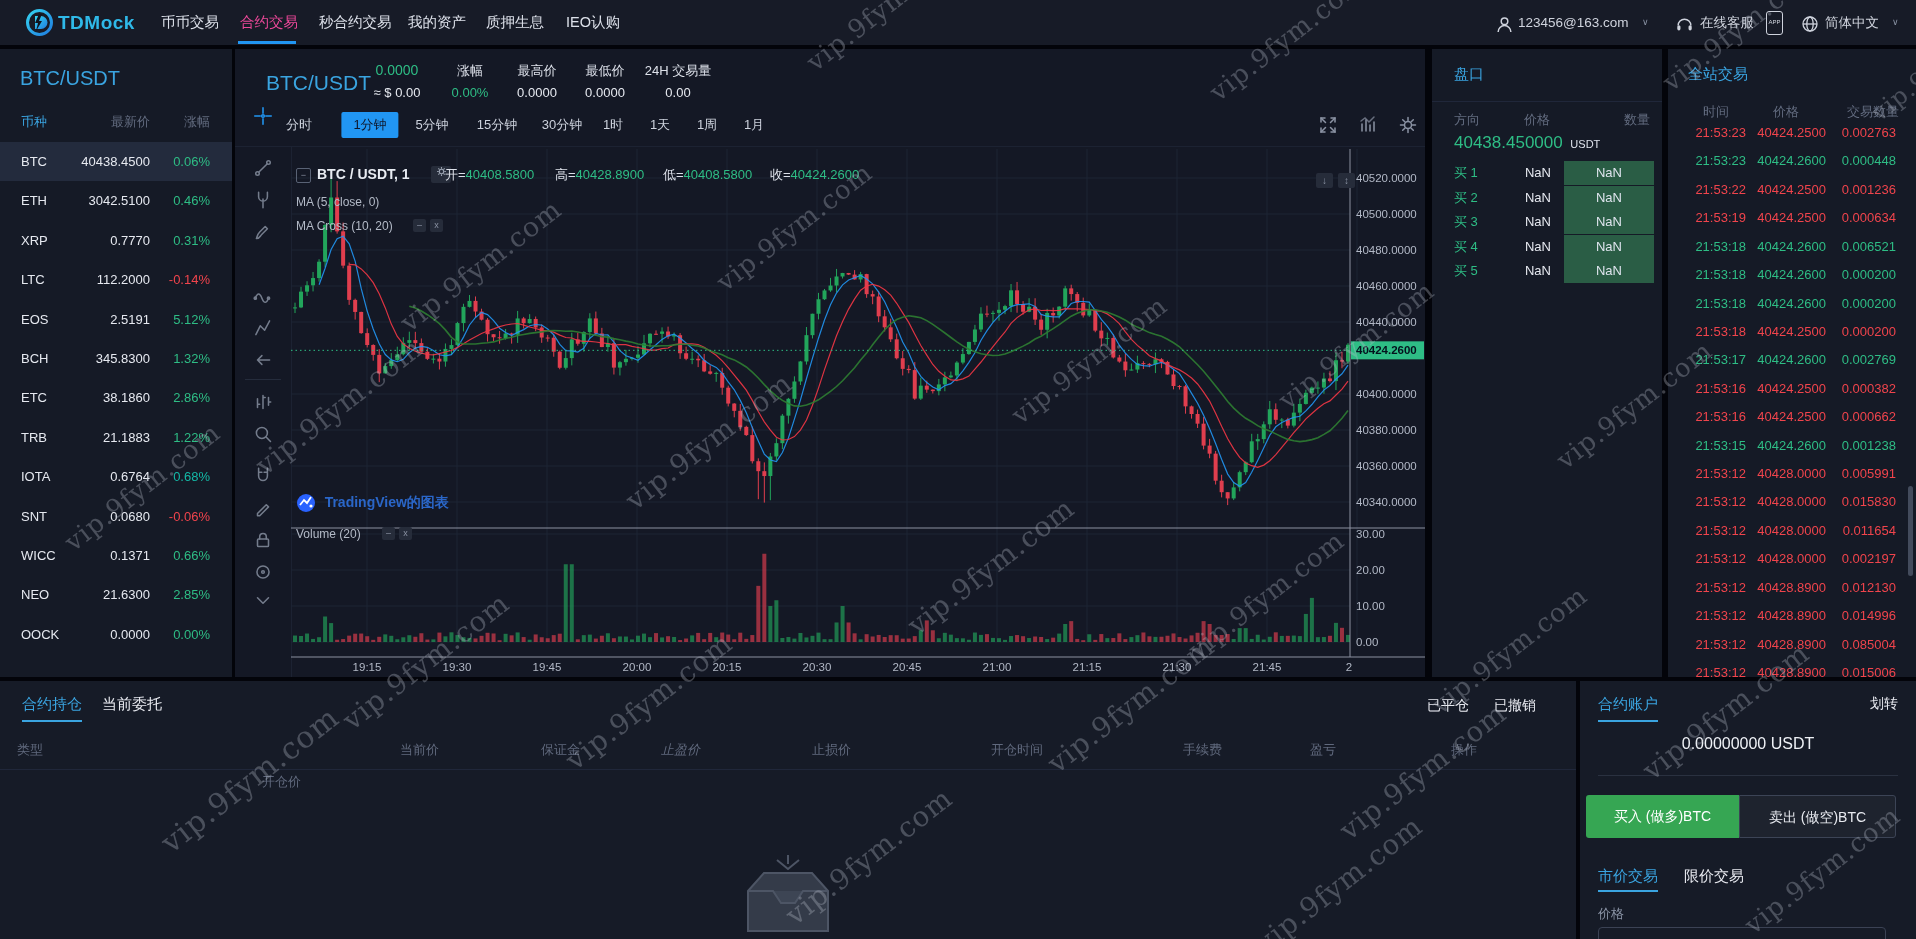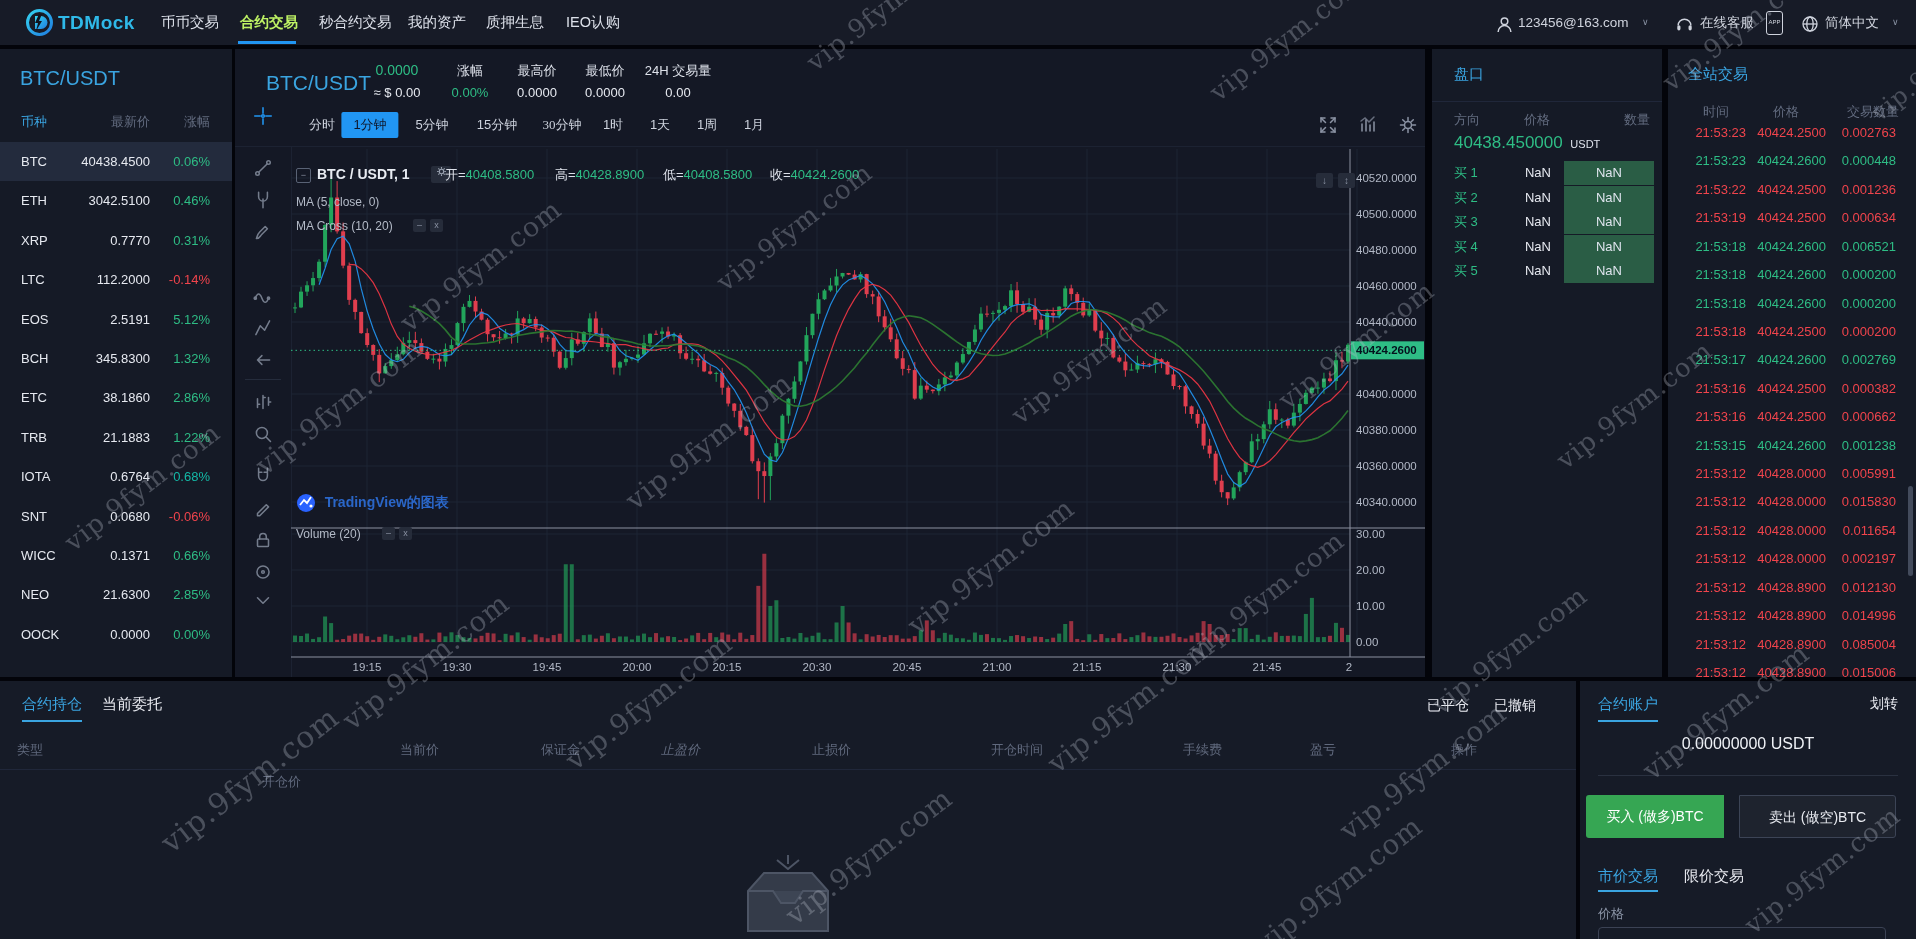--- a/index.html
+++ b/index.html
@@ -90,21 +90,21 @@
     <span class="nav-right" style="left:1801px;top:1px;">
       <svg width="18" height="18" viewBox="0 0 18 18" style="vertical-align:middle" fill="none" stroke="#cfd3dd" stroke-width="1.3">
         <circle cx="9" cy="9" r="7"></circle>
           <ellipse cx="9" cy="9" rx="3.2" ry="7"></ellipse>
           <path d="M2 9h14"></path>
         </svg>
     </span>
     <span class="nav-right" style="left:1825px;">简体中文</span>
     <span class="chev" style="left:1892px;">∨</span>
   <div class="navitem" style="left: 161px;">币币交易</div>
-      <div class="navitem" style="left: 240px; color: #bef264; font-weight: bold;">合约交易</div>
+      <div class="navitem" style="left: 240px; color: #ec4899;">合约交易</div>
       <div class="navitem" style="left: 319px;">秒合约交易</div>
       <div class="navitem" style="left: 408px;">我的资产</div>
       <div class="navitem" style="left: 486px;">质押生息</div>
       <div class="navitem" style="left: 566px;">IEO认购</div>
       <div style="position: absolute; left: 238px; top: 41px; width: 58px; height: 3px; background: rgb(33, 150, 243);"></div>
     </div>
 
   <div id="sidebar" class="panel" style="left:0;top:49px;width:232px;height:628px;">
     <div class="ptitle" style="left:20px;top:18px;">BTC/USDT</div>
     <div class="sb-head" style="left:21px;top:64px;color:#3aa4e0;">币种</div>
@@ -812,25 +812,25 @@
     <div class="mini-box" style="left:147px;top:478px;width:13px;height:13px;line-height:13px;">–</div>
     <div class="mini-box" style="left:164px;top:478px;width:13px;height:13px;line-height:13px;">x</div>
     <div style="position:absolute;left:61px;top:444px;">
       <svg width="20" height="20" viewBox="0 0 20 20" style="vertical-align:middle">
           <circle cx="10" cy="10" r="9" fill="#2962ff"></circle>
           <path d="M4 12l4-5 3 3 4-6" stroke="#fff" stroke-width="1.8" fill="none"></path>
           <circle cx="15" cy="13" r="1.6" fill="#fff"></circle>
         </svg>
       <span style="color:#2a66c8;font-size:14px;font-weight:bold;vertical-align:middle;margin-left:5px;">TradingView的图表</span>
     </div>
-  <div class="tf" style="left: 87px; text-align: center;">分时</div>
+  <div class="tf" style="left: 64px; text-align: center;">分时</div>
       <div class="tf tfa" style="left: 135px;">1分钟</div>
       <div class="tf" style="left: 197px;">5分钟</div>
       <div class="tf" style="left: 262px;">15分钟</div>
-      <div class="tf" style="left: 327px; font-family: Liberation Serif, serif;">30分钟</div>
+      <div class="tf" style="left: 327px;">30分钟</div>
       <div class="tf" style="left: 378px;">1时</div>
       <div class="tf" style="left: 425px;">1天</div>
       <div class="tf" style="left: 472px;">1周</div>
       <div class="tf" style="left: 519px;">1月</div>
       <div class="tbi" style="top: 56px;"><svg width="22" height="22" viewBox="0 0 20 20" fill="#2196f3" fill-opacity="0" stroke="#2196f3" stroke-width="1.4" stroke-linecap="round" stroke-linejoin="round">
           <g fill="#2196f3">
             <path d="M10 2.5v5M10 12.5v5M2.5 10h5M12.5 10h5"></path>
             <circle cx="10" cy="10" r="1.2"></circle>
           </g>
         </svg></div>
@@ -1094,21 +1094,21 @@
       <div class="ph" style="left: 1183px;">手续费</div>
       <div class="ph" style="left: 1310px;">盈亏</div>
       <div class="ph" style="left: 1451px;">操作</div>
     </div>
 
   <div id="account" class="panel" style="left:1580px;top:681px;width:336px;height:258px;background:#161b27;">
     <span class="tab-blue" style="position:absolute;left:18px;top:14px;font-size:15px;">合约账户</span>
     <span class="tab-plain" style="position:absolute;right:18px;top:14px;font-size:14px;">划转</span>
     <div style="position:absolute;left:0;top:54px;width:336px;text-align:center;font-size:16px;color:#eef1f6;">0.00000000 USDT</div>
     <div class="hline" style="left:18px;top:94px;width:300px;background:#2a3140;"></div>
-    <div style="position:absolute;left:6px;top:114px;width:138px;height:43px;line-height:43px;text-align:center;background:#36a653;color:#fff;font-size:14px;border-radius:3px 0 0 3px;cursor:pointer;">买入 (做多)BTC</div>
+    <div style="position:absolute;left:6px;top:114px;width:153px;height:43px;line-height:43px;text-align:center;background:#36a653;color:#fff;font-size:14px;border-radius:3px 0 0 3px;cursor:pointer;">买入 (做多)BTC</div>
     <div style="position:absolute;left:159px;top:114px;width:157px;height:43px;line-height:43px;text-align:center;background:#1e232e;border:1px solid #3c4456;box-sizing:border-box;color:#e8eaf0;font-size:14px;border-radius:0 3px 3px 0;cursor:pointer;">卖出 (做空)BTC</div>
     <span class="tab-blue" style="position:absolute;left:18px;top:186px;font-size:15px;padding-bottom:4px;">市价交易</span>
     <span class="tab-plain" style="position:absolute;left:104px;top:186px;font-size:15px;">限价交易</span>
     <div style="position:absolute;left:18px;top:224px;font-size:13px;color:#8a93a5;">价格</div>
     <input style="position: absolute; left: 18px; top: 246px; width: 282px; height: 36px; background: rgb(22, 27, 39); border: 1px solid rgb(59, 66, 84); border-radius: 4px; color: rgb(223, 227, 236);">
   </div>
 
   <div id="wml">
       <div class="wm" style="left: 790px; top: -8px; font-size: 26px;">vip.9fym.com</div>
       <div class="wm" style="left: 1193px; top: 22px; font-size: 26px;">vip.9fym.com</div>

